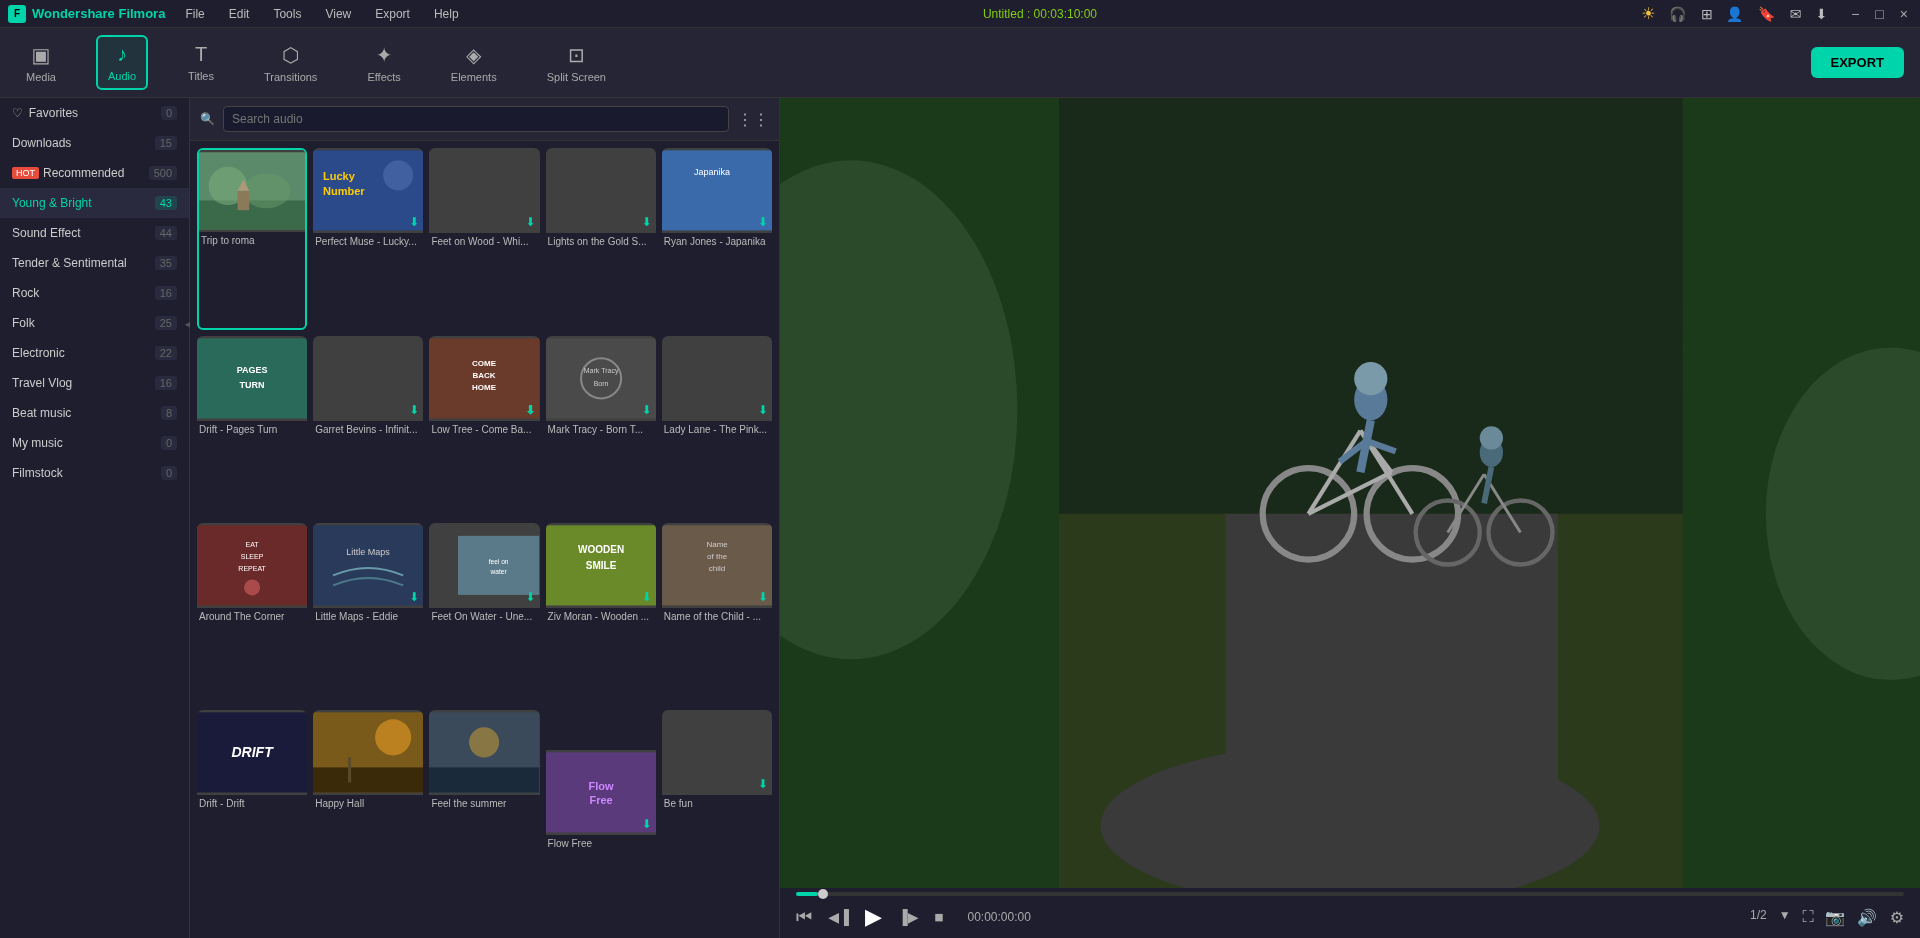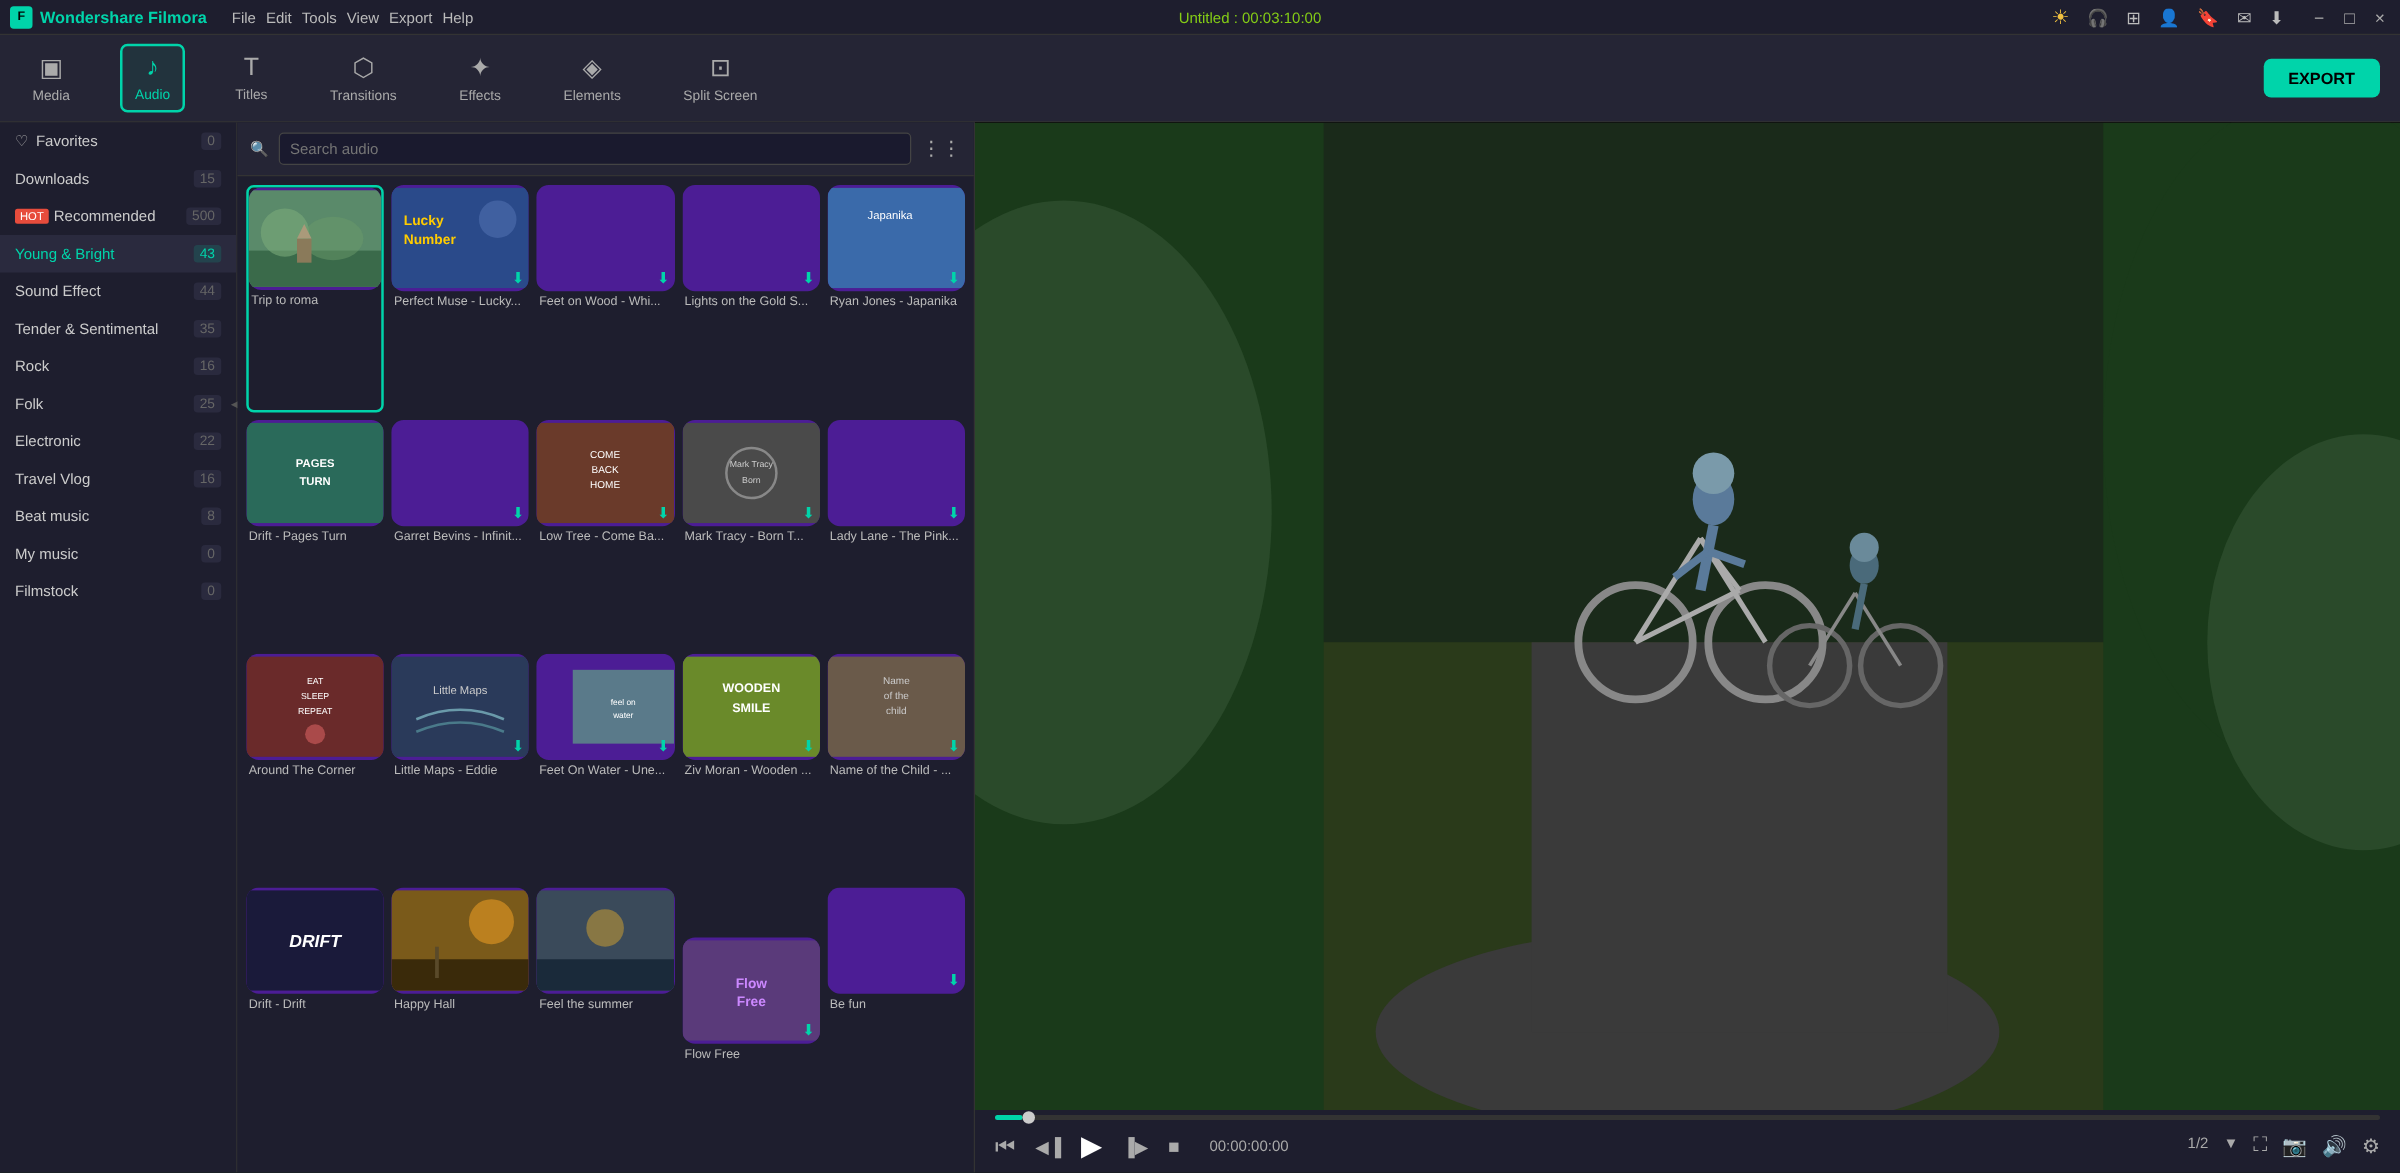--- a/index.html
+++ b/index.html
@@ -2,21 +2,21 @@
 <html><head>
   <meta charset="utf-8">
   <style>
     * { margin: 0; padding: 0; box-sizing: border-box; }
     body { background: #1a1a2e; color: #ccc; font-family: 'Segoe UI', sans-serif; font-size: 12px; overflow: hidden; width: 1920px; height: 938px; }
 
     
     #topbar { display: flex; align-items: center; background: #1e1e2e; height: 28px; padding: 0 8px; border-bottom: 1px solid #333; }
     #topbar .logo { color: #00d4aa; font-size: 13px; font-weight: bold; margin-right: 20px; display: flex; align-items: center; gap: 6px; }
     #topbar .logo-icon { width: 18px; height: 18px; background: #00d4aa; border-radius: 3px; display: flex; align-items: center; justify-content: center; color: #000; font-size: 10px; font-weight: bold; }
-    #topbar .menu-items { display: flex; gap: 8px; }
+    #topbar .menu-items { display: flex; gap: 24px; }
     #topbar .menu-items span { color: #bbb; font-size: 12px; cursor: pointer; }
     #topbar .window-title { flex: 1; text-align: center; color: #84cc16; font-size: 12px; }
     #topbar .window-controls { display: flex; gap: 8px; margin-left: auto; }
     #topbar .window-controls span { color: #aaa; font-size: 14px; cursor: pointer; padding: 0 4px; }
     #topbar .toolbar-icons { display: flex; gap: 14px; align-items: center; margin: 0 20px; }
     #topbar .toolbar-icons span { color: #bbb; font-size: 14px; cursor: pointer; }
 
     
     #toolbar { display: flex; align-items: center; background: #252535; height: 70px; padding: 0 16px; border-bottom: 1px solid #333; gap: 30px; }
     .toolbar-btn { display: flex; flex-direction: column; align-items: center; gap: 4px; cursor: pointer; padding: 6px 10px; border-radius: 6px; }
@@ -41,33 +41,33 @@
     .sidebar-item .label-row { display: flex; align-items: center; }
 
     
     #audio-panel { width: 590px; background: #1e1e2e; border-right: 1px solid #333; display: flex; flex-direction: column; flex-shrink: 0; position: relative; }
     #search-bar { padding: 8px 10px; background: #252535; border-bottom: 1px solid #333; display: flex; align-items: center; gap: 8px; }
     #search-bar input { background: #1a1a2e; border: 1px solid #444; border-radius: 4px; color: #ccc; padding: 5px 8px; font-size: 12px; flex: 1; outline: none; }
     #search-bar .dots { color: #aaa; font-size: 16px; cursor: pointer; margin-left: auto; }
     #audio-grid { display: grid; grid-template-columns: repeat(5, 1fr); gap: 0; overflow-y: auto; flex: 1; padding: 4px; }
     .audio-card { margin: 3px; border-radius: 6px; overflow: hidden; cursor: pointer; position: relative; }
     .audio-card.selected { border: 2px solid #00d4aa; }
-    .audio-card .thumb { width: 100%; aspect-ratio: 1.3; background: #4c1d95; border-radius: 10px; position: relative; overflow: hidden; display: flex; align-items: flex-start; justify-content: center; }
+    .audio-card .thumb { width: 100%; aspect-ratio: 1.3; background: #404040; border-radius: 0; position: relative; overflow: hidden; display: flex; align-items: flex-start; justify-content: center; }
     .audio-card .title { font-size: 10px; color: #bbb; padding: 3px 2px; white-space: nowrap; overflow: hidden; text-overflow: ellipsis; }
     .audio-card .download-icon { position: absolute; bottom: 4px; right: 4px; color: #00d4aa; font-size: 12px; }
 
     
     .thumb-triproma { background: linear-gradient(135deg, #5a8a6a, #8aaa7a); }
     .thumb-lucky { background: linear-gradient(135deg, #2a4a8a, #4a6aaa); }
     .thumb-feet1 { background: linear-gradient(135deg, #8a6a4a, #6a8a6a); }
     .thumb-lights { background: linear-gradient(135deg, #aa4a2a, #2a2a4a); }
     .thumb-ryan { background: linear-gradient(135deg, #3a6aaa, #2a4a6a); }
     .thumb-pages { background: linear-gradient(135deg, #2a6a5a, #5a8a7a); }
     .thumb-garret { background: linear-gradient(135deg, #4a3a2a, #6a5a4a); }
-    .thumb-lowtree { background: linear-gradient(135deg, #6a3a2a, #8a5a4a); }
+    .thumb-lowtree { background: linear-gradient(135deg, #6a3a2a, #8a5a4a); font-weight: bold; }
     .thumb-mark { background: linear-gradient(135deg, #6a6a6a, #4a4a4a); }
     .thumb-lady { background: linear-gradient(135deg, #4a4a6a, #6a6a8a); }
     .thumb-around { background: linear-gradient(135deg, #8a4a4a, #4a2a2a); }
     .thumb-littlemaps { background: linear-gradient(135deg, #3a5a7a, #2a3a5a); }
     .thumb-feetonwater { background: linear-gradient(135deg, #5a7a8a, #3a5a6a); padding-left: 29px; }
     .thumb-ziv { background: linear-gradient(135deg, #6a8a2a, #4a6a2a); }
     .thumb-nameofchild { background: linear-gradient(135deg, #8a7a6a, #6a5a4a); }
     .thumb-drift2 { background: linear-gradient(135deg, #2a2a4a, #4a4a6a); }
     .thumb-happy { background: linear-gradient(135deg, #8a6a2a, #6a4a1a); }
     .thumb-feel { background: linear-gradient(135deg, #3a4a5a, #5a6a7a); }

